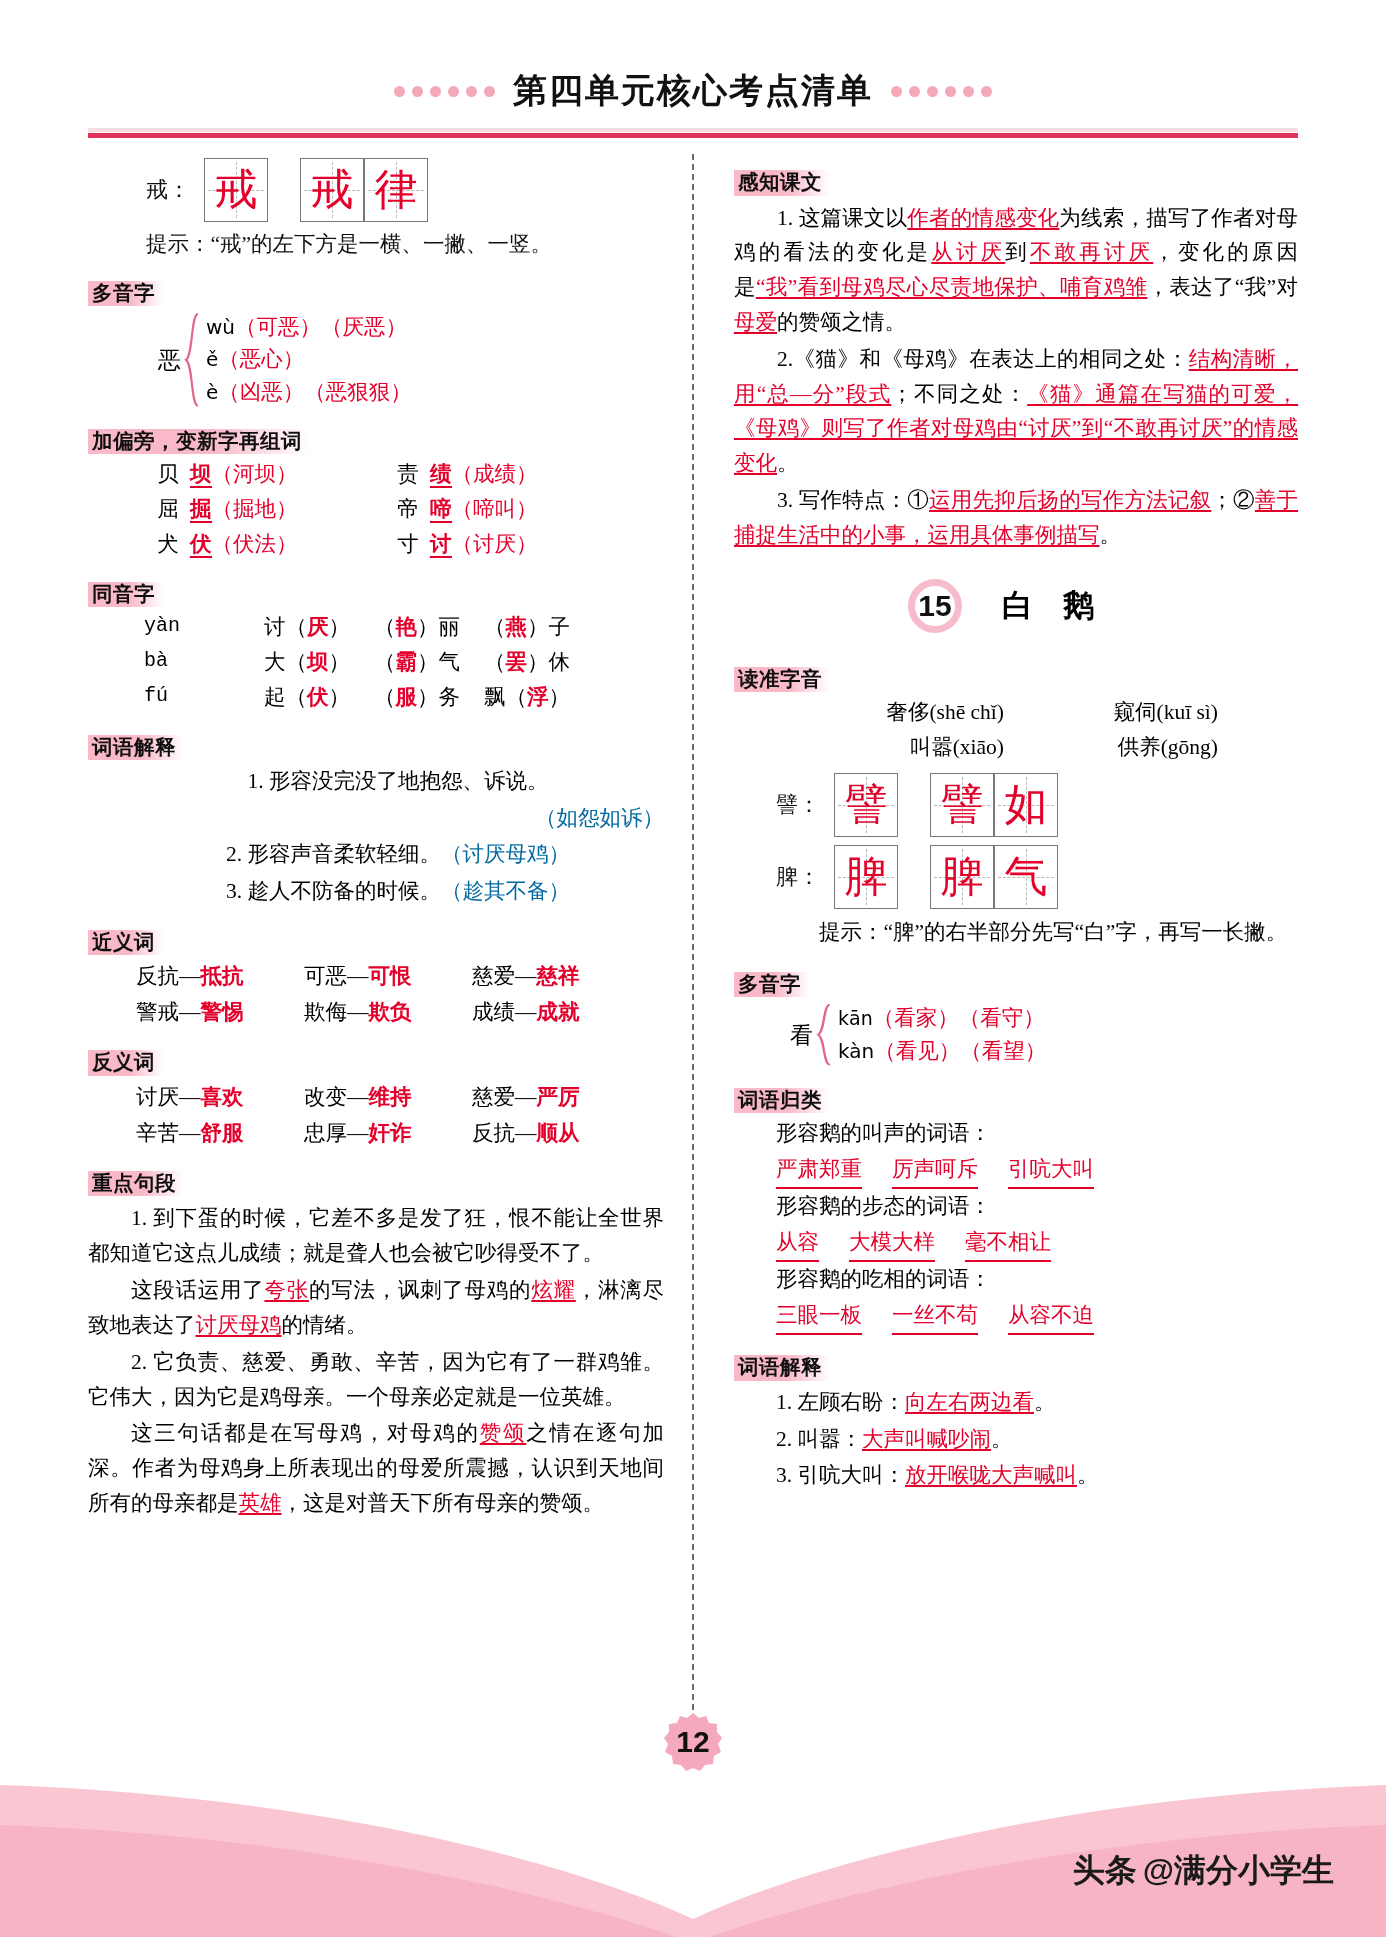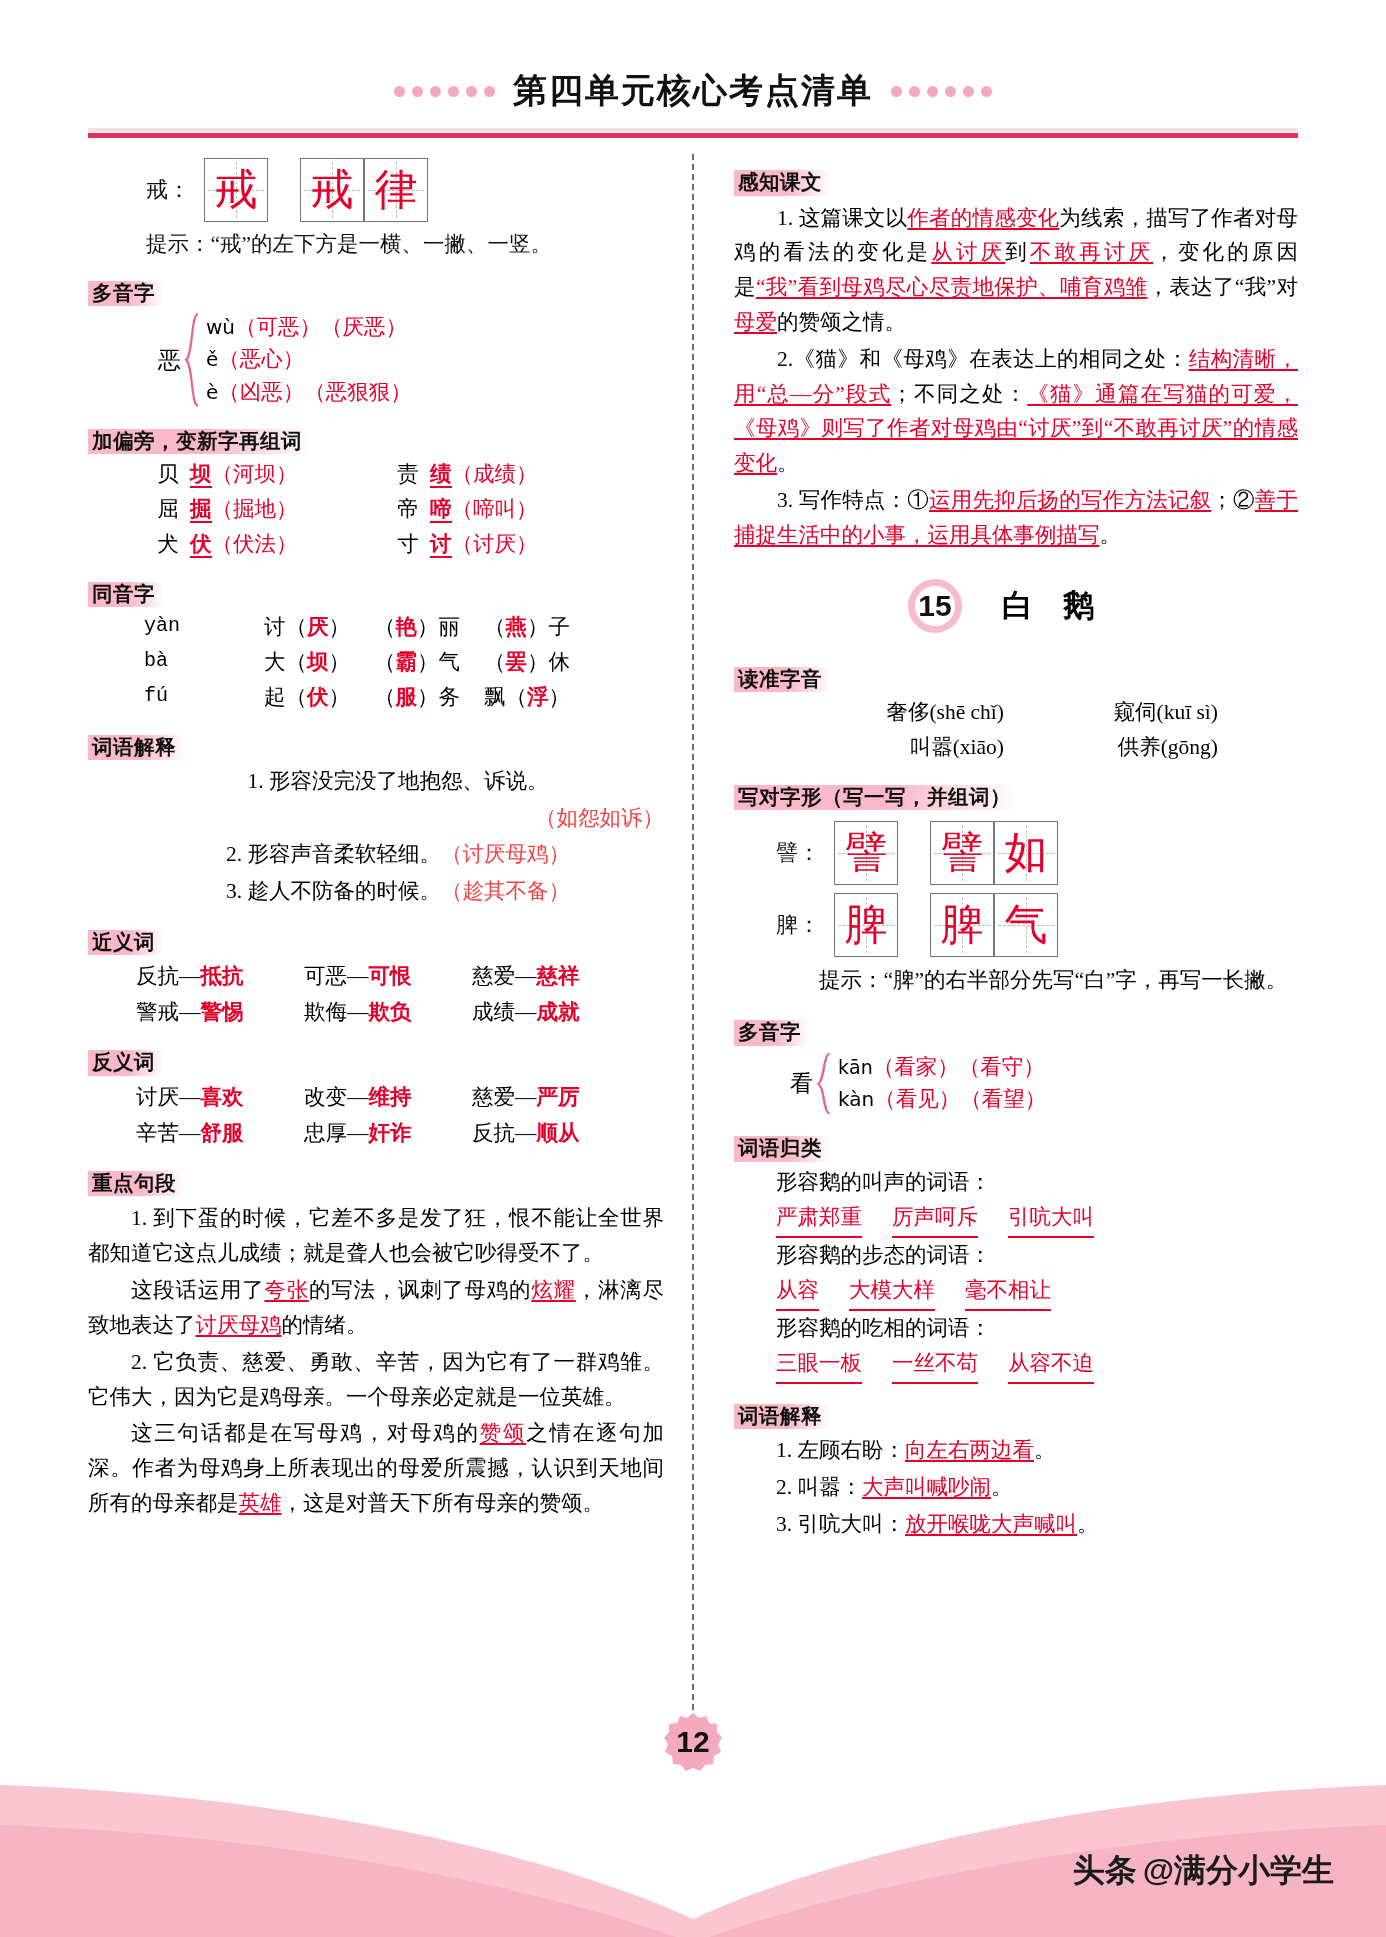--- a/index.html
+++ b/index.html
@@ -120,21 +120,21 @@
   .pair-row .made .lead { border-bottom: 2.5px solid #e4002b; }
 
   
   .hp-row { display: flex; font-size: 21.5px; line-height: 1.62; margin-left: 56px; }
   .hp-row .py { width: 120px; font-family: Liberation Mono, monospace; font-size: 20px; }
   .hp-row .w { width: 110px; }
 
   
   .ex-row { display: flex; justify-content: center; font-size: 21.5px;
             line-height: 1.7; margin-left: 44px; }
-  .ex-ans { color: #ef4444; white-space: nowrap; }
+  .ex-ans { color: #0369a1; white-space: nowrap; }
 
   
   .sa-row { display: flex; font-size: 21.5px; line-height: 1.68; margin-left: 48px; }
   .sa-row .it { width: 168px; white-space: nowrap; }
 
   
   .para { font-size: 21.5px; line-height: 1.62; text-indent: 2em; margin: 2px 0; text-align: justify; }
   .para.noind { text-indent: 0; }
 
   
@@ -389,21 +389,20 @@
         <div class="py-row">
           <div class="pw">奢侈(shē chǐ)</div>
           <div class="pw">窥伺(kuī sì)</div>
         </div>
         <div class="py-row">
           <div class="pw">叫嚣(xiāo)</div>
           <div class="pw">供养(gōng)</div>
         </div>
       </div>
 
-      <div class="chip-row"><span class="chip">写对字形（写一写，并组词）</span></div>
       <div class="write-row" style="margin-left:42px;">
         <div class="write-label">譬：</div>
         <div class="grid-group">
           <div class="cell">
               <span>譬</span>
             </div>
         </div>
         <div class="grid-group joined">
           <div class="cell">
               <span>譬</span>

